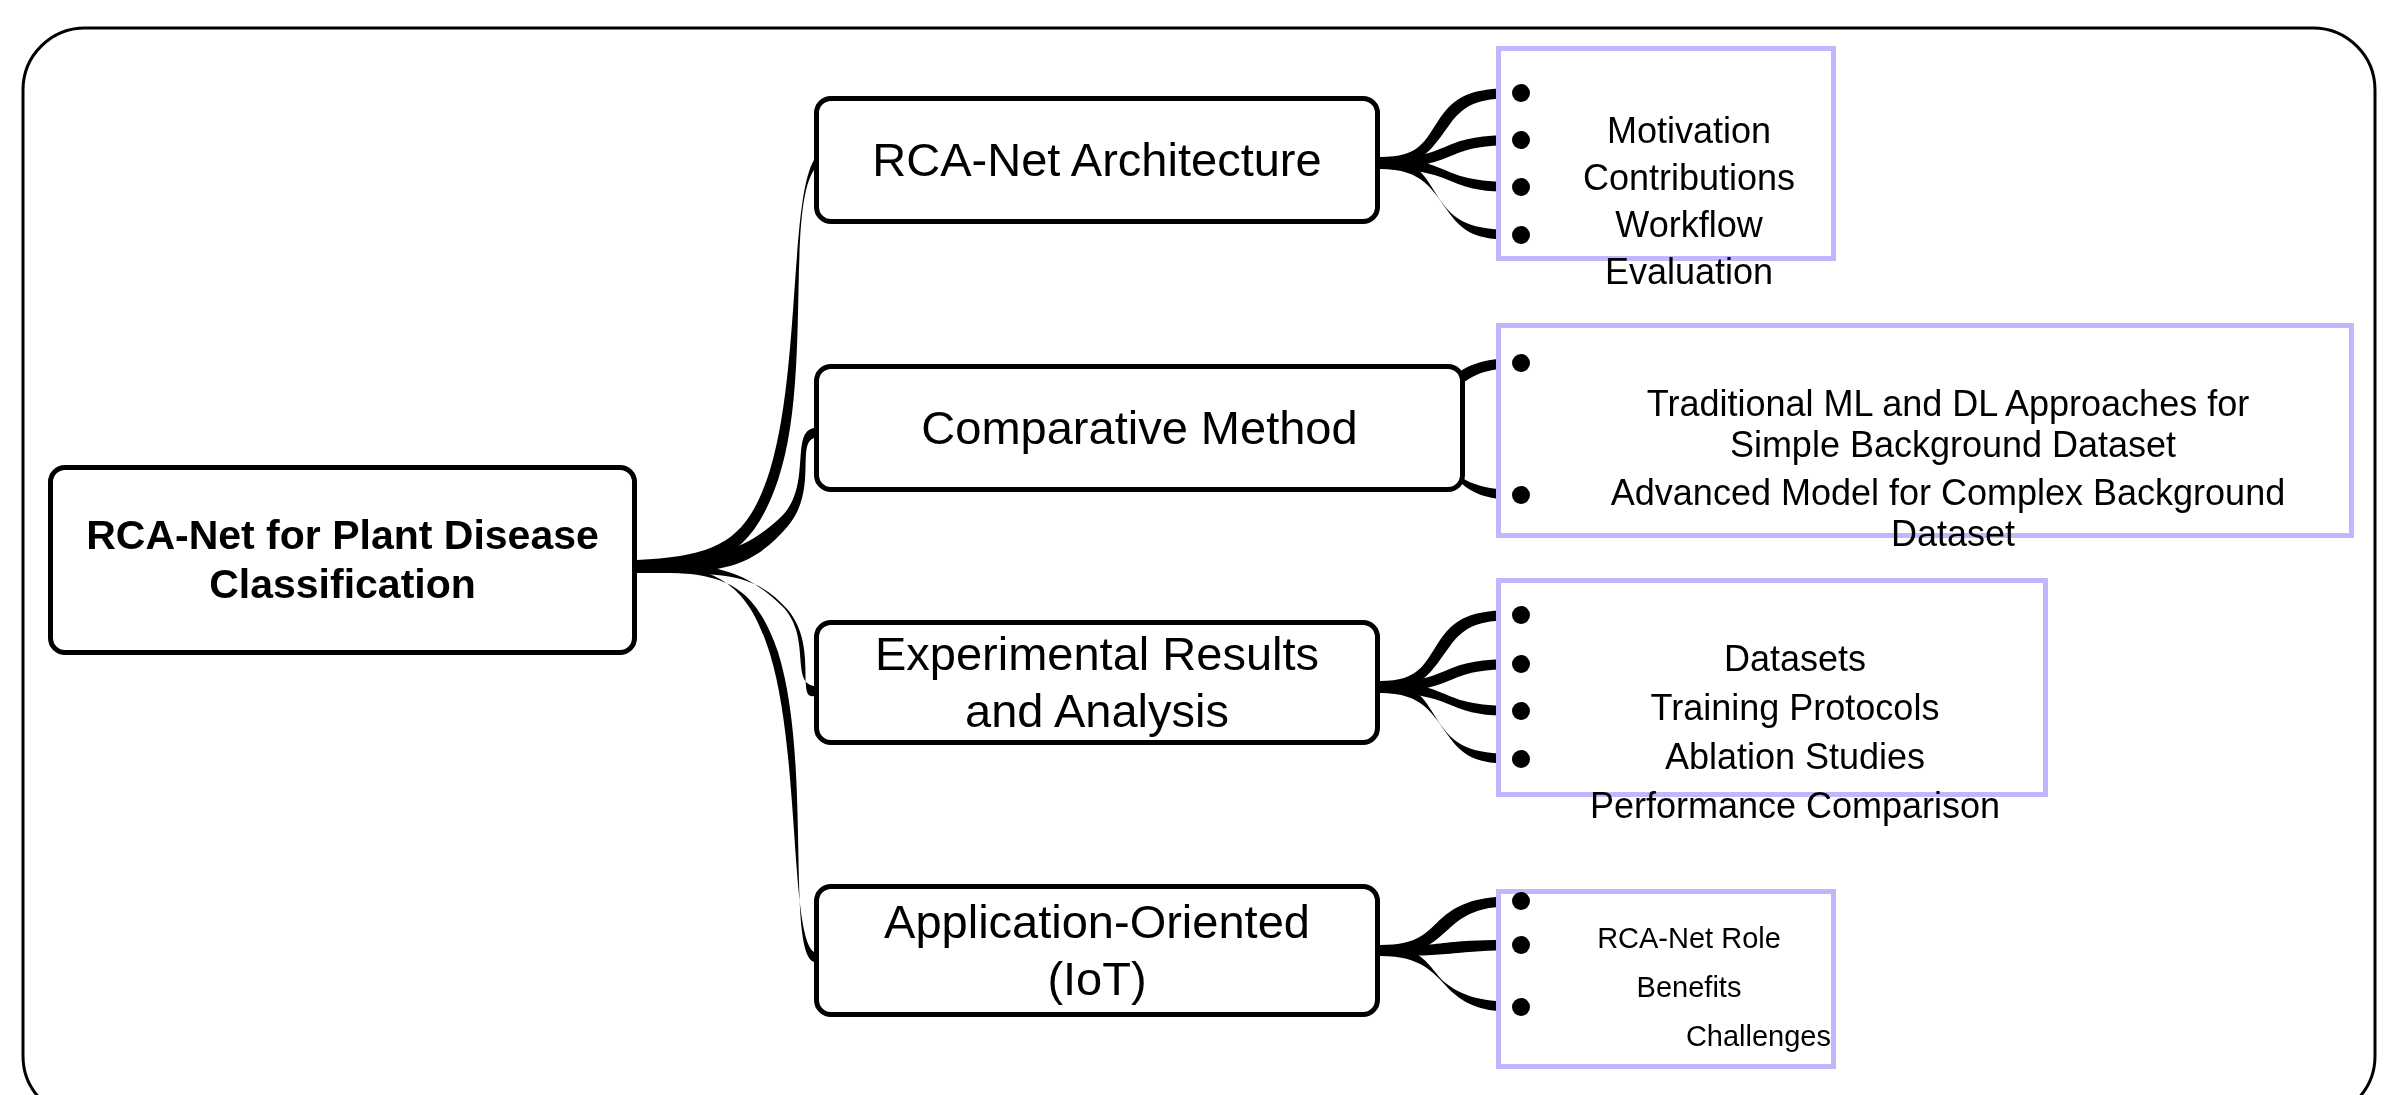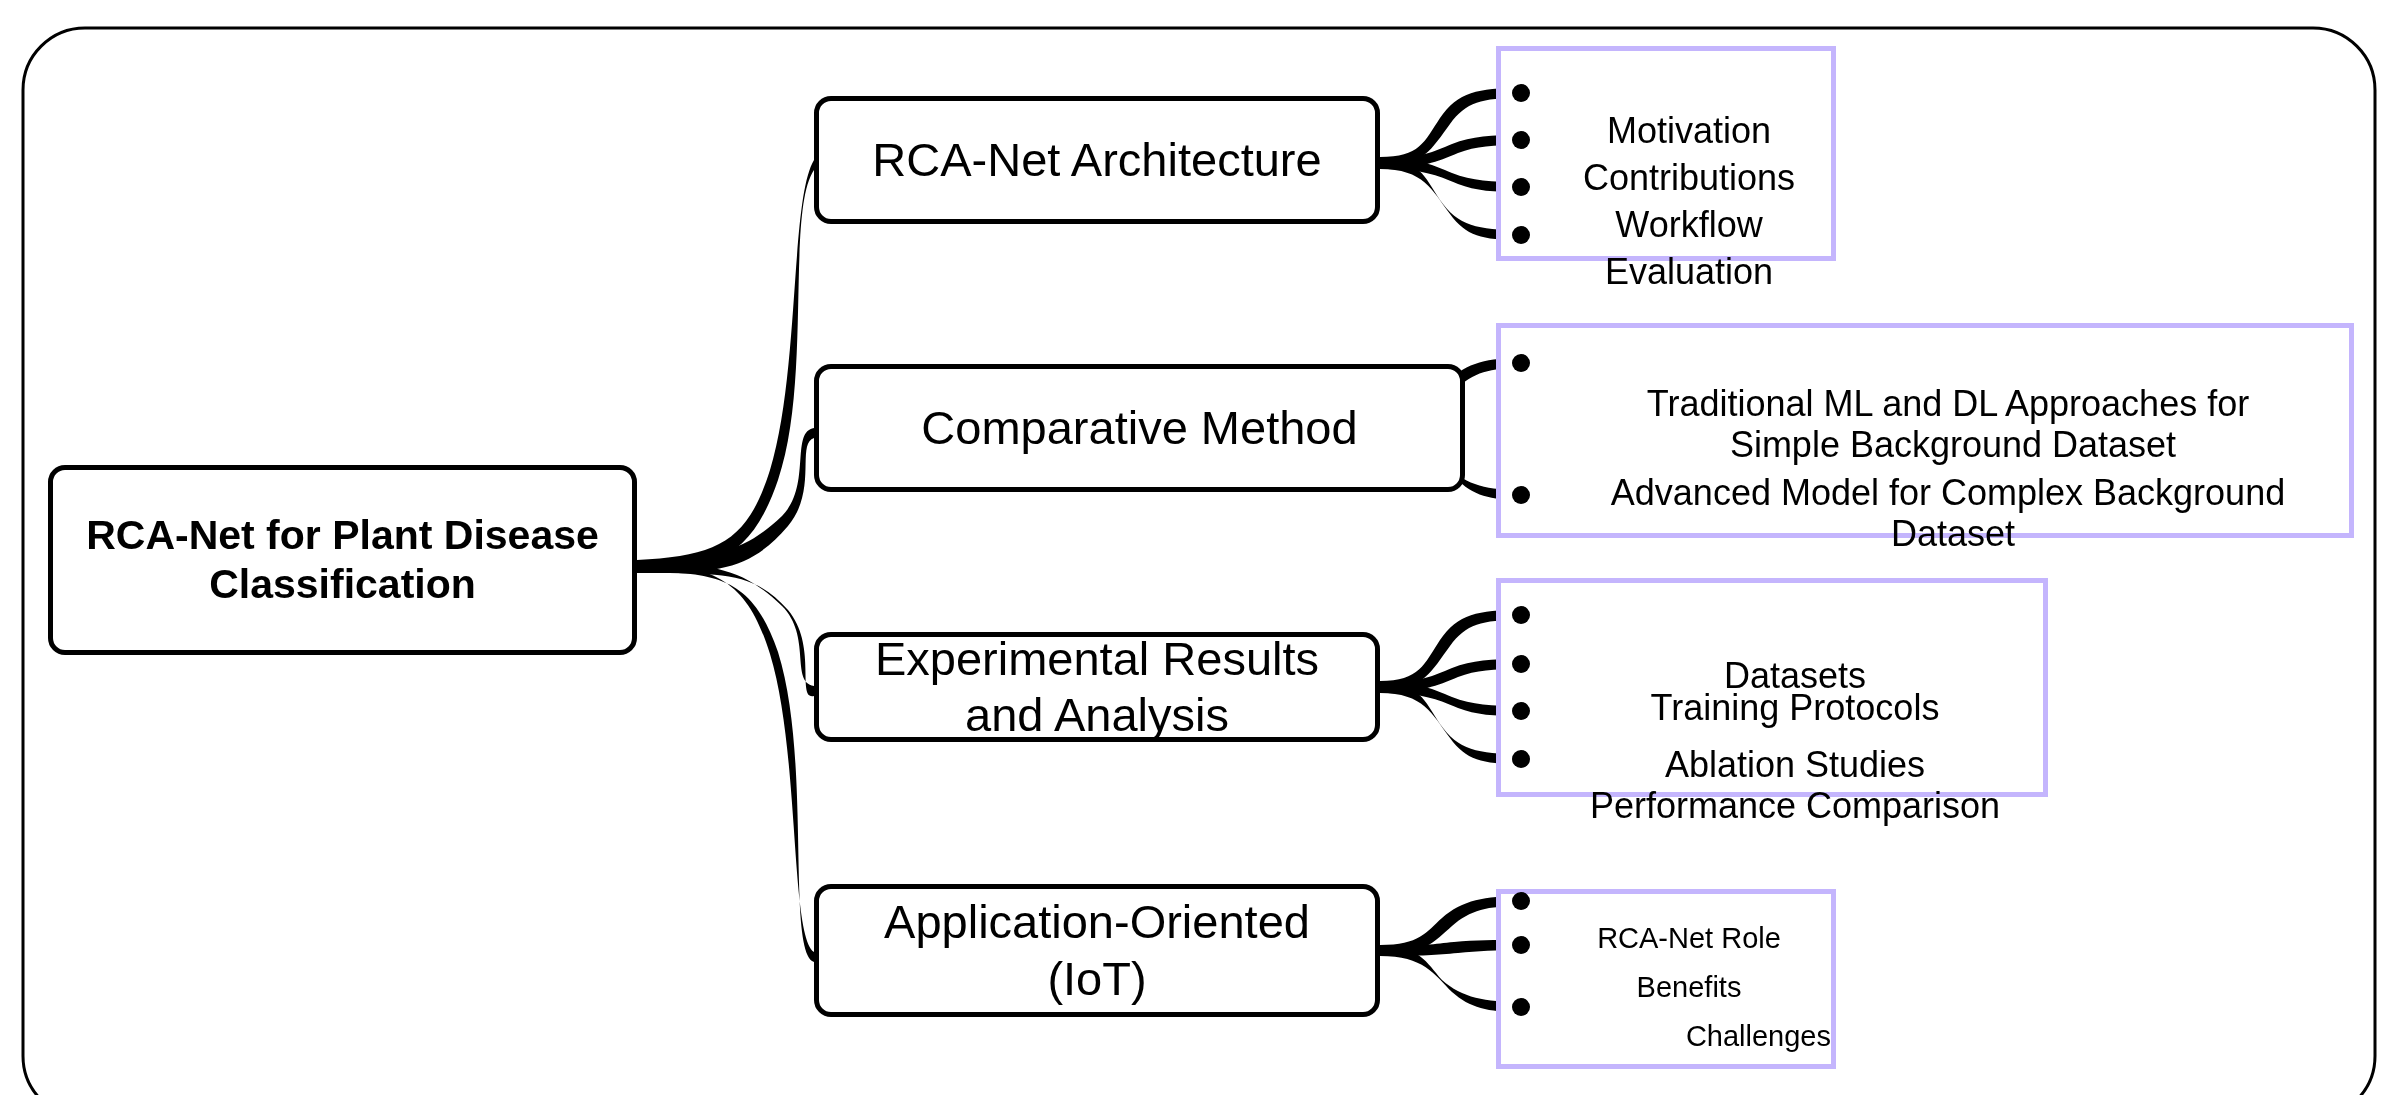--- a/index.html
+++ b/index.html
@@ -12,21 +12,21 @@
   .rounded{border:5px solid #000;border-radius:17px;}
   .leafbox{border:5px solid #c4b5fd;border-radius:0;display:block;background:#fff;}
 
   .nodetext{display:block;line-height:1.20;white-space:pre-line;}
 
   #root-node{left:48px;top:465px;width:589px;height:190px;}
   #root-node .nodetext{font-size:41px;font-weight:bold;}
 
   #branch-0{left:814px;top:96px;width:566px;height:128px;}
   #branch-1{left:814px;top:364px;width:651px;height:128px;}
-  #branch-2{left:814px;top:620px;width:566px;height:110px;margin-top:12px;}
+  #branch-2{left:814px;top:620px;width:566px;height:125px;}
   #branch-3{left:814px;top:884px;width:566px;height:133px;}
   .branch .nodetext{font-size:47px;}
 
   #leaf-0{left:1496px;top:46px;width:340px;height:215px;}
   #leaf-1{left:1496px;top:323px;width:858px;height:215px;}
   #leaf-2{left:1496px;top:578px;width:552px;height:219px;}
   #leaf-3{left:1496px;top:889px;width:340px;height:180px;}
 
   .leaflist{list-style:none;margin:0;padding:0;position:relative;height:100%;}
   .leaflist li{position:absolute;left:0;right:0;font-size:35px;line-height:1.14;
@@ -141,25 +141,25 @@
         <span>Traditional ML and DL Approaches for</span>
         <span class="contline">Simple Background Dataset</span></li>
       <li style="top:103px;">
         <span>Advanced Model for Complex Background</span>
         <span class="contline">Dataset</span></li>
     </ul>
   </div>
 
   <div class="node leafbox" id="leaf-2">
     <ul class="leaflist">
-      <li style="top:31px;">
+      <li style="top:14px;">
         <span>Datasets</span></li>
       <li style="top:63px;">
         <span>Training  Protocols</span></li>
-      <li style="top:120px;">
+      <li style="top:112px;">
         <span>Ablation Studies</span></li>
       <li style="top:161px;">
         <span>Performance Comparison</span></li>
     </ul>
   </div>
 
   <div class="node leafbox" id="leaf-3">
     <ul class="leaflist">
       <li style="top:-5px;">
         <span>RCA-Net Role</span></li>

